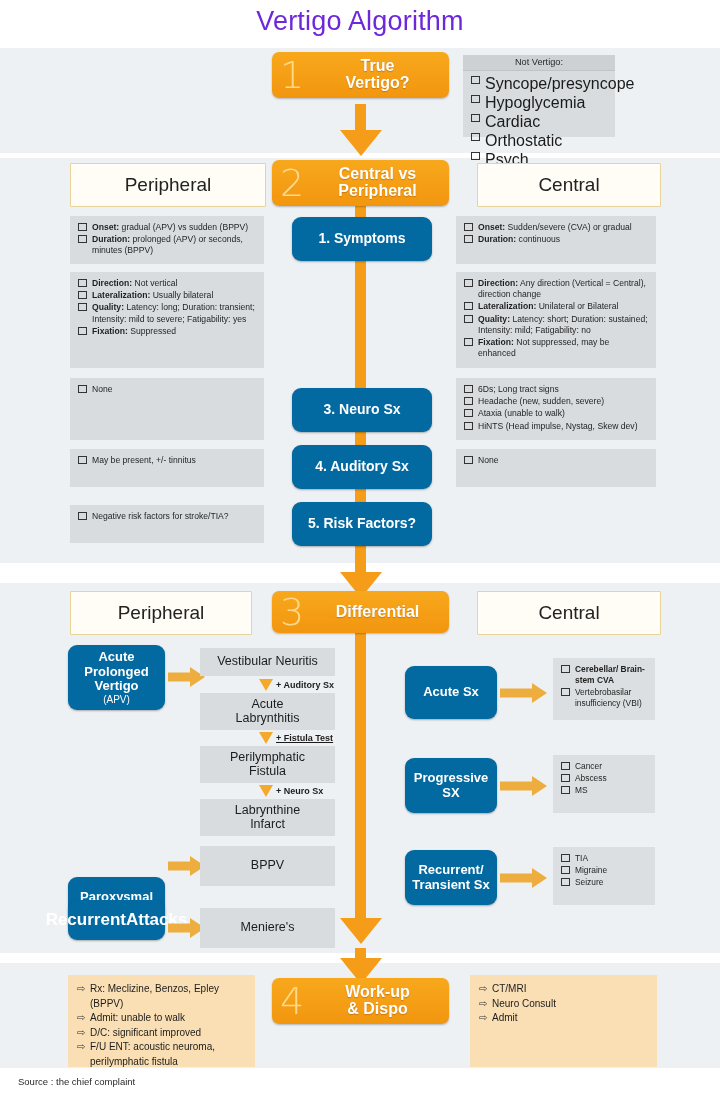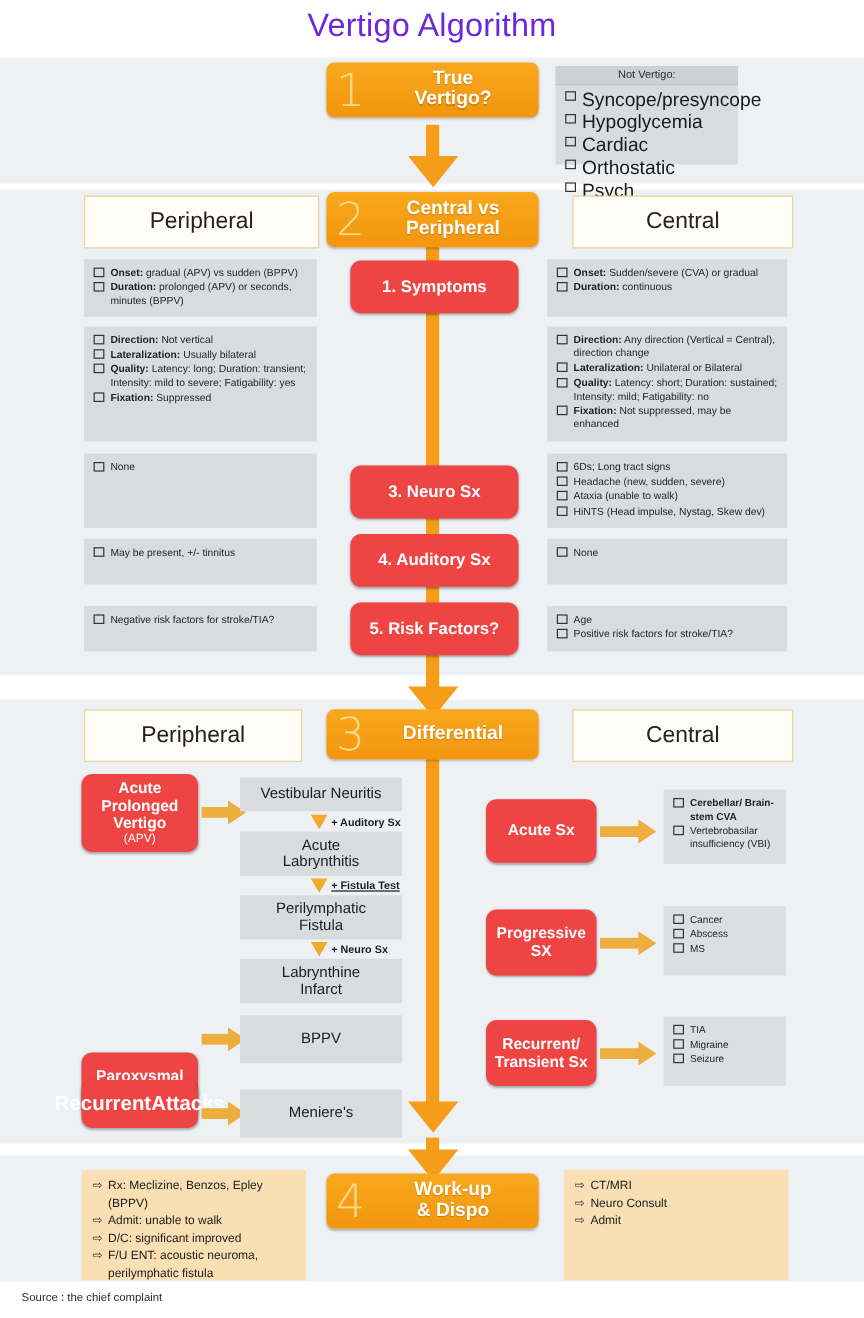--- a/index.html
+++ b/index.html
@@ -67,21 +67,21 @@
   .li{display:flex;align-items:flex-start;margin-bottom:1px;}
   .li .box{
     flex:0 0 9px;width:9px;height:8px;margin-right:5px;margin-top:1px;
     border:1.4px solid #333;box-sizing:border-box;background:transparent;
   }
   .li .txt{flex:1;}
   .li b{font-weight:bold;}
 
   
   .dark{
-    position:absolute;background:#ef4444;border-radius:9px;
+    position:absolute;background:#0369a1;border-radius:9px;
     color:#fff;font-weight:bold;display:flex;align-items:center;
     justify-content:center;text-align:center;line-height:1.12;
     box-shadow:0 1px 2px rgba(0,0,0,.3);
   }
 
   
   .chip{
     position:absolute;background:#d9dcdf;display:flex;align-items:center;
     justify-content:center;text-align:center;font-size:12.5px;color:#1c1c1c;
     line-height:1.1;
@@ -284,30 +284,20 @@
         <span class="box"></span>
         <span class="txt">HiNTS  (Head impulse, Nystag, Skew dev)</span>
       </div>
     </div>
   <div class="panel" id="p2-cen-3" style="left:456px;top:449px;width:200px;height:38px;">
       <div class="li">
         <span class="box"></span>
         <span class="txt">None</span>
       </div>
     </div>
-  <div class="panel" id="p2-cen-4" style="left:456px;top:505px;width:200px;height:38px;">
-      <div class="li">
-        <span class="box"></span>
-        <span class="txt">Age</span>
-      </div>
-      <div class="li">
-        <span class="box"></span>
-        <span class="txt">Positive risk factors for stroke/TIA?</span>
-      </div>
-    </div>
 
   <div class="step" style="left:272px;top:591px;width:177px;height:42px;">
     <div class="num">3</div>
     <div class="stxt">Differential</div>
   </div>
 
   <div class="colhead" style="left:70px;top:591px;width:180px;height:42px;">Peripheral</div>
   <div class="colhead" style="left:477px;top:591px;width:182px;height:42px;">Central</div>
 
   <div class="dark" style="left:68px;top:645px;width:97px;height:65px;font-size:13px;flex-direction:column;">

